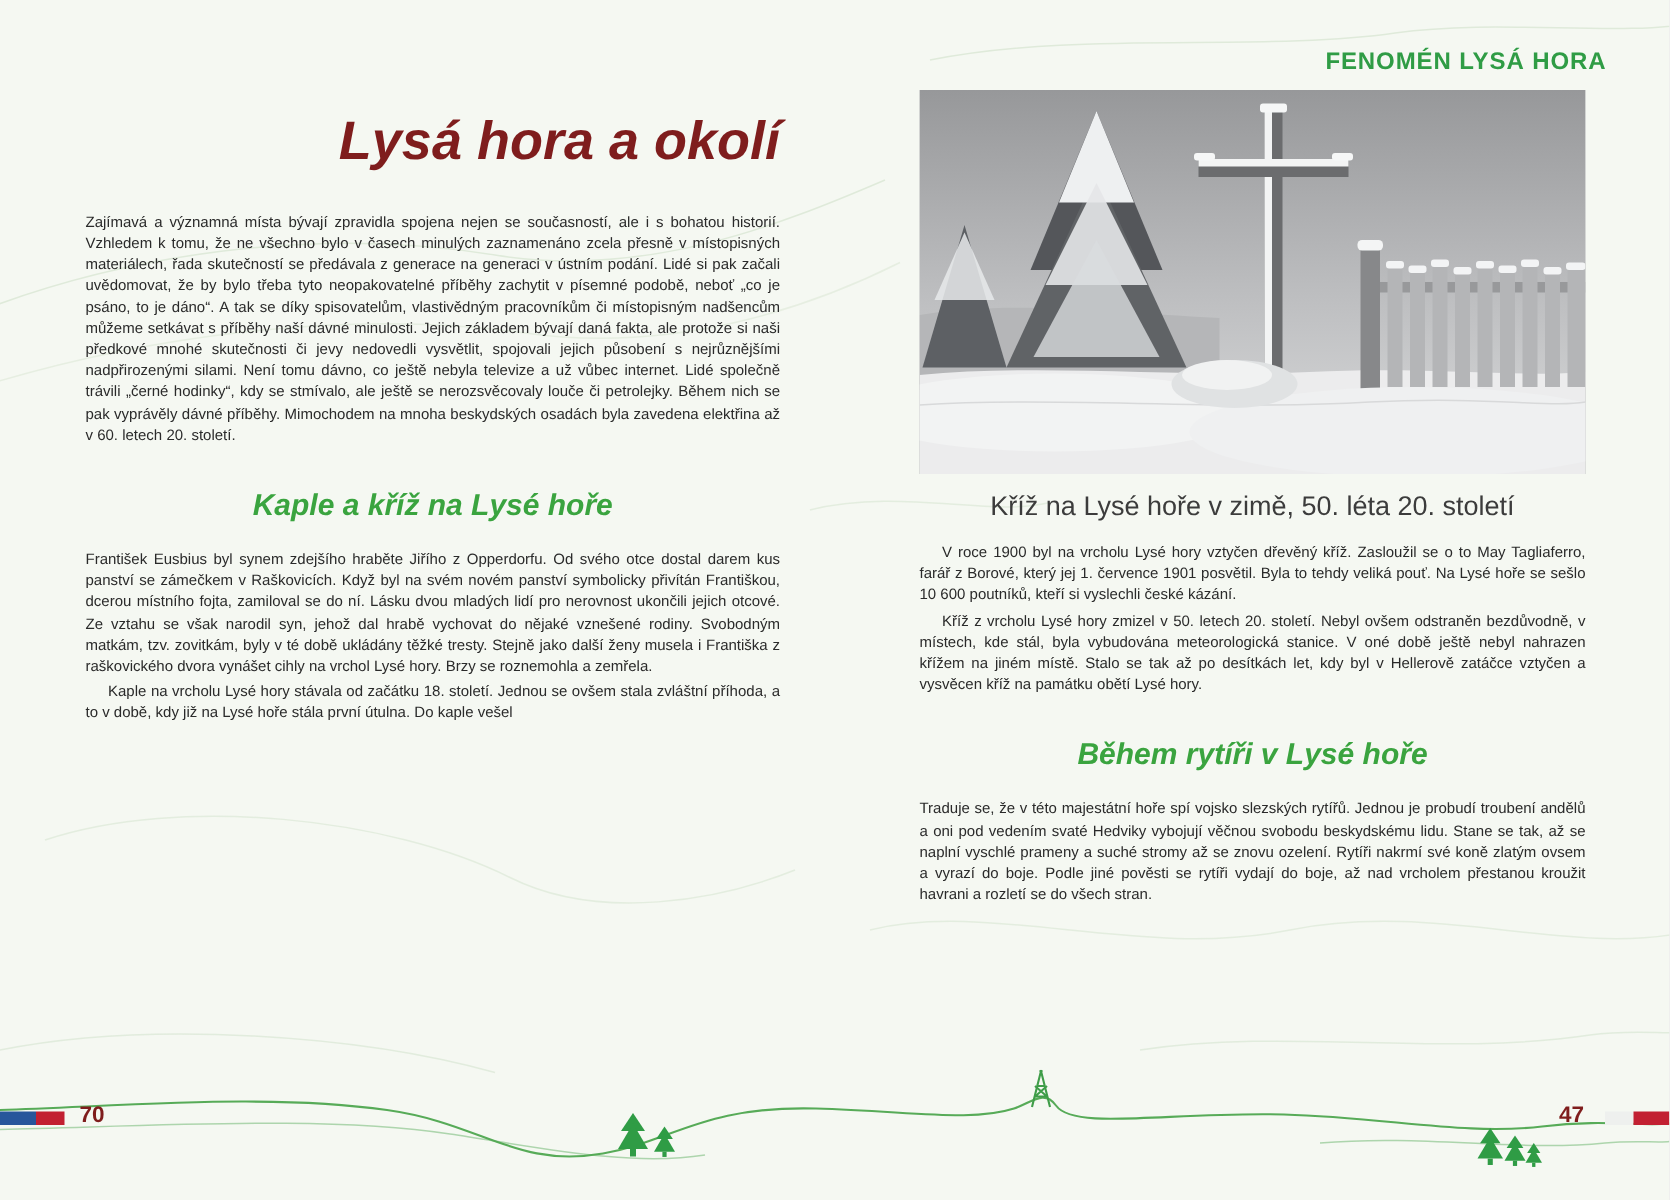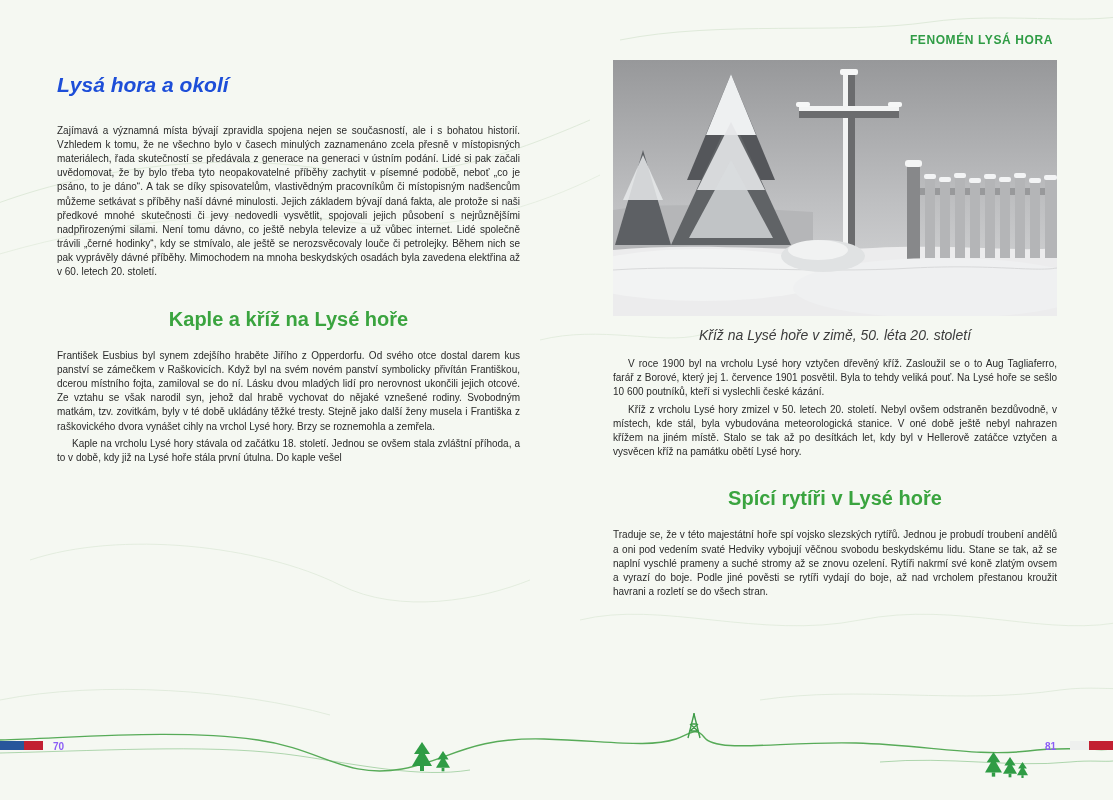--- a/index.html
+++ b/index.html
@@ -3,50 +3,50 @@
 <meta charset="utf-8">
 <style>
   html,body { margin:0; padding:0; background:#e9e9e9; }
   .spread {
     position:relative; width:1113px; height:800px; margin:0 auto;
     background:#f5f8f2; overflow:hidden;
     font-family:"Liberation Sans", sans-serif; color:#2a2a2a;
   }
   .deco { position:absolute; left:0; top:0; z-index:0; }
   .header-label {
-    position:absolute; top:33px; right:60px; z-index:2;
-    color:#2f9c45; font-weight:bold; font-size:12px; letter-spacing:.6px;
+    position:absolute; top:33px; right:42px; z-index:2;
+    color:#2f9c45; font-weight:bold; font-size:16px; letter-spacing:.6px;
   }
   .page { position:absolute; top:60px; z-index:1; }
   .page-left  { left:57px;  width:463px; }
   .page-right { left:613px; width:444px; }
   .title {
-    margin:12px 0 26px; text-align:left;
-    font-style:italic; font-weight:bold; color:#1d4ed8;
-    font-size:21px; line-height:1.22;
+    margin:12px 0 26px; text-align:right;
+    font-style:italic; font-weight:bold; color:#7f1d1d;
+    font-size:36px; line-height:1.22;
   }
   .section-heading {
     margin:28px 0 18px; text-align:center;
-    font-weight:bold; color:#3aa43f; font-size:20px;
+    font-style:italic; font-weight:bold; color:#3aa43f; font-size:20px;
   }
   .para {
     margin:0 0 3px; text-align:justify;
     font-size:10px; line-height:1.42;
   }
   .para.indent { text-indent:15px; }
   .photo {
     width:444px; height:256px; overflow:hidden; background:#bfc0c2;
   }
   .caption {
     margin:11px 0 14px; text-align:center;
-    font-style:italic; font-size:14px; color:#3c3c3c;
+    font-size:18px; color:#3c3c3c;
   }
   .pageno {
     position:absolute; bottom:48px; z-index:2;
-    font-weight:bold; font-size:10px; color:#8b5cf6;
+    font-weight:bold; font-size:15px; color:#7f1d1d;
   }
   .pageno-left  { left:53px; }
   .pageno-right { right:57px; }
   .flag { position:absolute; bottom:50px; display:flex; height:9px; z-index:2; }
   .flag-left  { left:0; }
   .flag-right { right:0; }
   .flag span { display:block; height:9px; }
   .fl-blue  { width:24px; background:#27569b; }
   .fl-red   { width:19px; background:#c22032; }
   .fr-white { width:19px; background:#eef0ee; }
@@ -180,30 +180,30 @@
           </g>
         </g>
         <ellipse cx="90" cy="215" rx="130" ry="26" fill="#f2f3f3"></ellipse>
         <ellipse cx="330" cy="228" rx="150" ry="30" fill="#eff0f1"></ellipse>
         <path d="M0,210 C90,204 200,214 300,208 C380,204 420,212 444,208" stroke="#d8d9da" fill="none"></path>
         <ellipse cx="210" cy="196" rx="42" ry="16" fill="#e0e2e3"></ellipse>
         <ellipse cx="205" cy="190" rx="30" ry="10" fill="#f1f2f2"></ellipse>
       </svg>
     </div>
     <div class="caption">Kříž na Lysé hoře v zimě, 50. léta 20. století</div>
-    <p class="para indent">V roce 1900 byl na vrcholu Lysé hory vztyčen dřevěný kříž. Zasloužil se o to Aug Tagliaferro, farář z Borové, který jej 1. července 1901 posvětil. Byla to tehdy veliká pouť. Na Lysé hoře se sešlo 10 600 poutníků, kteří si vyslechli české kázání.</p>
+    <p class="para indent">V roce 1900 byl na vrcholu Lysé hory vztyčen dřevěný kříž. Zasloužil se o to May Tagliaferro, farář z Borové, který jej 1. července 1901 posvětil. Byla to tehdy veliká pouť. Na Lysé hoře se sešlo 10 600 poutníků, kteří si vyslechli české kázání.</p>
     <p class="para indent">Kříž z vrcholu Lysé hory zmizel v 50. letech 20. století. Nebyl ovšem odstraněn bezdůvodně, v místech, kde stál, byla vybudována meteorologická stanice. V oné době ještě nebyl nahrazen křížem na jiném místě. Stalo se tak až po desítkách let, kdy byl v Hellerově zatáčce vztyčen a vysvěcen kříž na památku obětí Lysé hory.</p>
-    <h2 class="section-heading">Spící rytíři v Lysé hoře</h2>
+    <h2 class="section-heading">Během rytíři v Lysé hoře</h2>
     <p class="para">Traduje se, že v této majestátní hoře spí vojsko slezských rytířů. Jednou je probudí troubení andělů a oni pod vedením svaté Hedviky vybojují věčnou svobodu beskydskému lidu. Stane se tak, až se naplní vyschlé prameny a suché stromy až se znovu ozelení. Rytíři nakrmí své koně zlatým ovsem a vyrazí do boje. Podle jiné pověsti se rytíři vydají do boje, až nad vrcholem přestanou kroužit havrani a rozletí se do všech stran.</p>
   </div>
 
   <div class="flag flag-left">
     <span class="fl-blue"></span>
     <span class="fl-red"></span>
   </div>
   <div class="pageno pageno-left">70</div>
-  <div class="pageno pageno-right">81</div>
+  <div class="pageno pageno-right">47</div>
   <div class="flag flag-right">
     <span class="fr-white"></span>
     <span class="fr-red"></span>
   </div>
 
 </div>
 
 </body></html>

